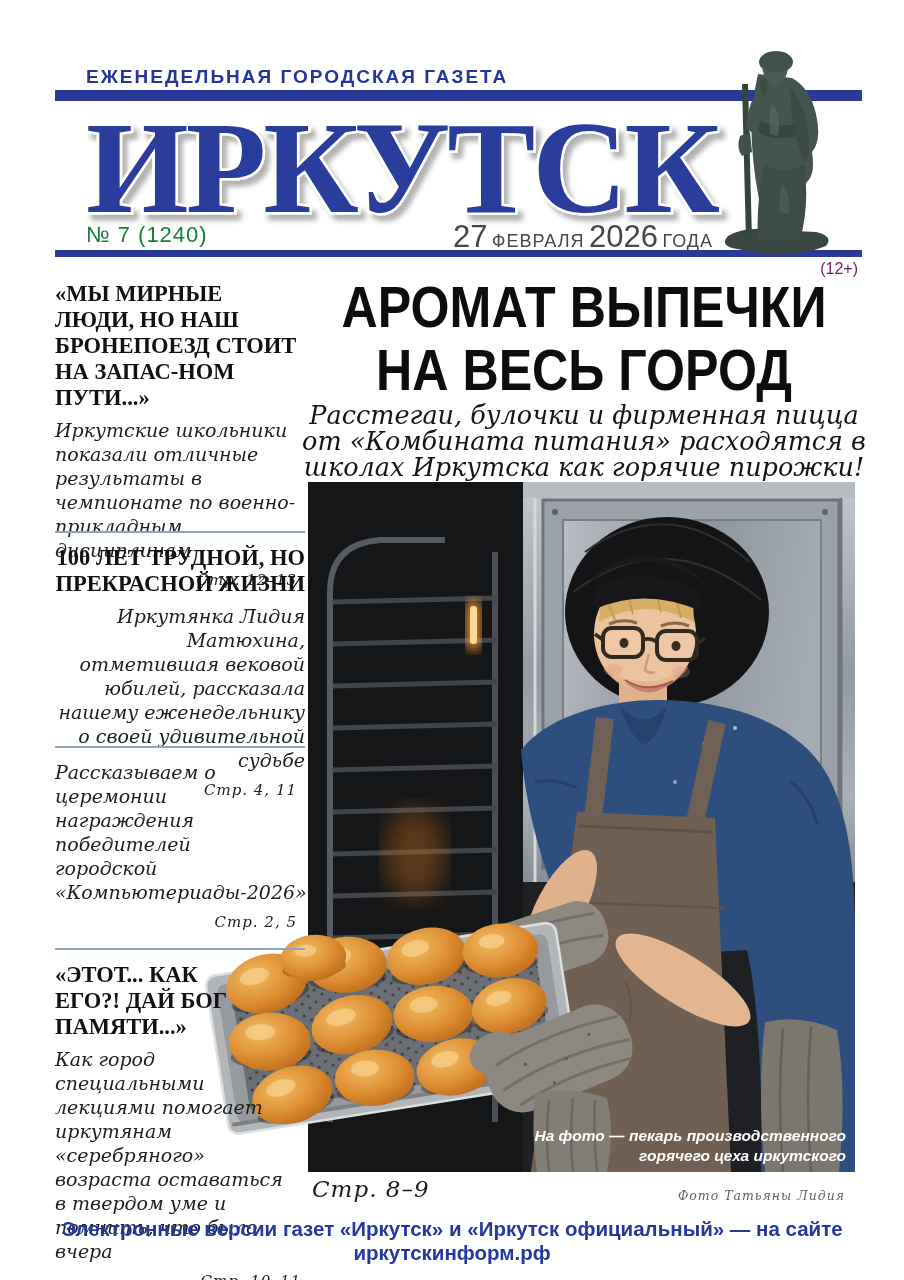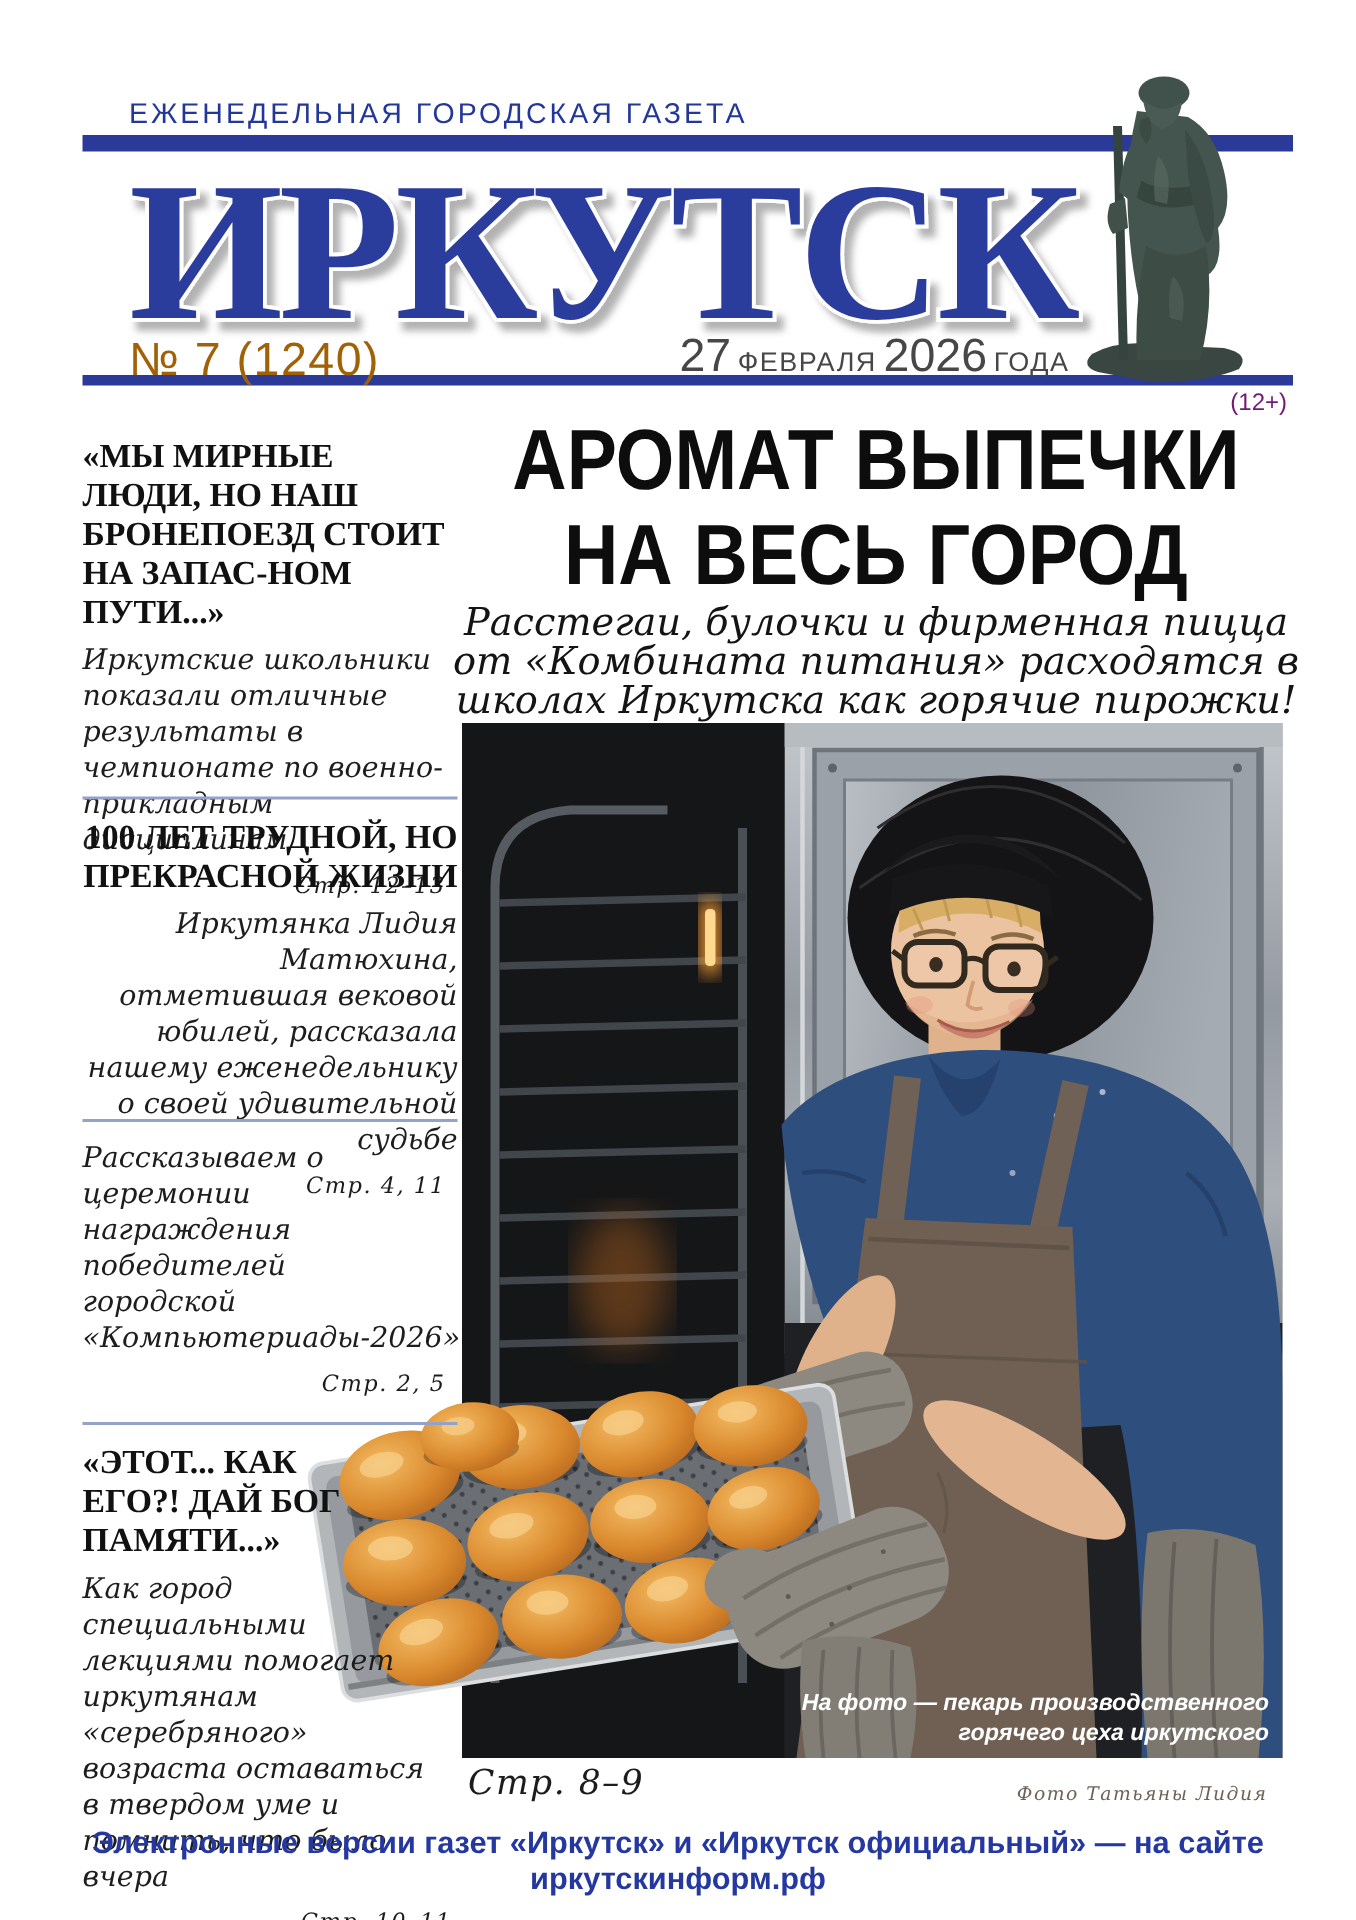--- a/index.html
+++ b/index.html
@@ -1,25 +1,25 @@
 <!DOCTYPE html>
 <html lang="ru"><head>
 <meta charset="utf-8">
 <style>
   html,body{margin:0;padding:0;background:#ffffff;}
   #page{position:relative;width:904px;height:1280px;background:#fff;overflow:hidden;
         font-family:"Liberation Sans",sans-serif;}
   .abs{position:absolute;}
 
   
-  .tagline{left:86px;top:66px;font-size:19px;font-weight:normal;letter-spacing:2px;color:#23379b;}
+  .tagline{left:86px;top:66px;font-size:19px;font-weight:bold;letter-spacing:2px;color:#23379b;}
   .bar1{left:55px;top:90px;width:807px;height:11px;background:#2b3a99;}
   .bar2{left:55px;top:250px;width:807px;height:7px;background:#2b3a99;}
   .masthead-svg{left:84px;top:100px;z-index:2;}
-  .issue{left:86px;top:222px;font-size:31px;color:#a16207;letter-spacing:1px;z-index:3;}
+  .issue{left:86px;top:222px;font-size:22px;color:#15803d;letter-spacing:1px;z-index:3;}
   .dateline{top:219px;right:191px;color:#474747;z-index:3;white-space:nowrap;}
   .dateline .big{font-size:31px;}
   .dateline .small{font-size:18px;letter-spacing:1px;}
   .age{right:46px;top:260px;font-size:16px;color:#701a75;z-index:3;}
   .statue{left:712px;top:44px;z-index:4;}
 
   
   .side{left:55px;width:250px;z-index:6;}
   .side h2{margin:0 0 7px 0;font-family:"Liberation Serif",serif;font-weight:bold;
            font-size:22.5px;line-height:26px;color:#111;}
@@ -89,21 +89,21 @@
     <path d="M48,76 Q60,84 84,80 L86,92 Q62,98 46,88 Z" fill="#37453f"></path>
     <path d="M44,48 Q36,62 34,84 L44,92 Q50,74 54,60 Z" fill="#44544e"></path>
     <ellipse cx="64" cy="18" rx="17" ry="11" fill="#41514c"></ellipse>
     <path d="M50,22 Q62,34 76,24 Q74,40 62,42 Q52,38 50,22 Z" fill="#4a5a54"></path>
     <path d="M54,34 Q58,46 52,52 Q46,44 48,36 Z" fill="#3c4a44"></path>
     <path d="M78,42 Q92,60 96,88 Q100,116 92,118 Q84,100 80,72 Z" fill="#3c4a45"></path>
     <path d="M60,60 Q70,70 66,92 L58,90 Q56,72 60,60 Z" fill="#55685f" opacity="0.7"></path>
     <path d="M70,140 Q80,150 76,170 L68,168 Q66,150 70,140 Z" fill="#55685f" opacity="0.5"></path>
   </svg>
 
-  <div class="abs side" style="top:291px">
+  <div class="abs side" style="top:281px">
     <h2>«МЫ МИРНЫЕ ЛЮДИ, НО НАШ БРОНЕПОЕЗД СТОИТ НА ЗАПАС-НОМ ПУТИ...»</h2>
     <p class="teaser">Иркутские школьники показали отличные результаты в чемпионате по военно-прикладным дисциплинам</p>
     <div class="pageref">Стр. 12–13</div>
   </div>
 
   <div class="abs divider" style="top:531px"></div>
 
   <div class="abs side alr" style="top:545px">
     <h2 class="alr">100 ЛЕТ ТРУДНОЙ, НО ПРЕКРАСНОЙ ЖИЗНИ</h2>
     <p class="teaser alr">Иркутянка Лидия Матюхина, отметившая вековой юбилей, рассказала нашему еженедельнику о своей удивительной судьбе</p>

